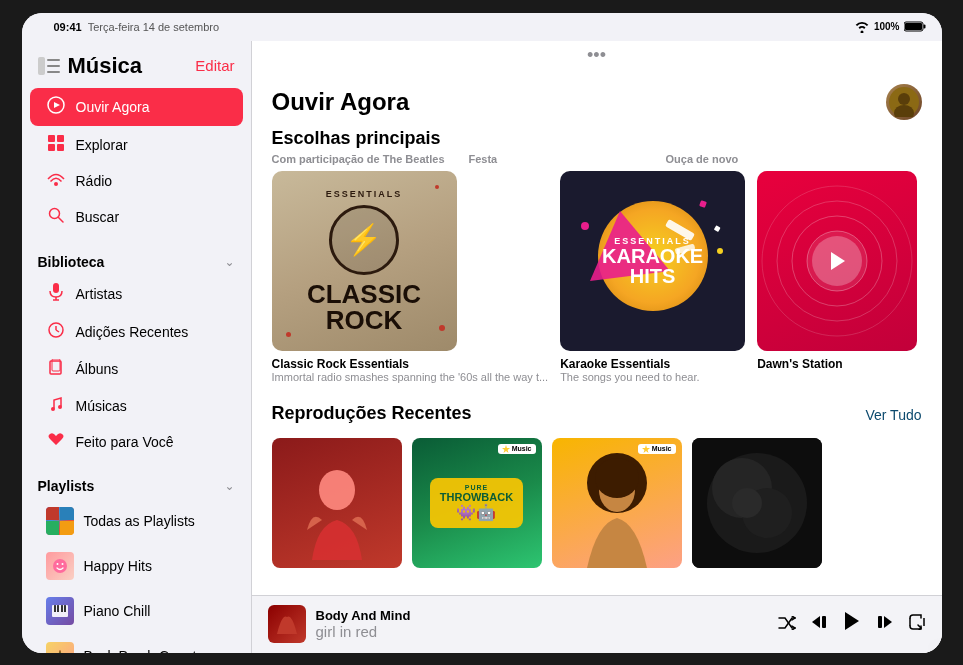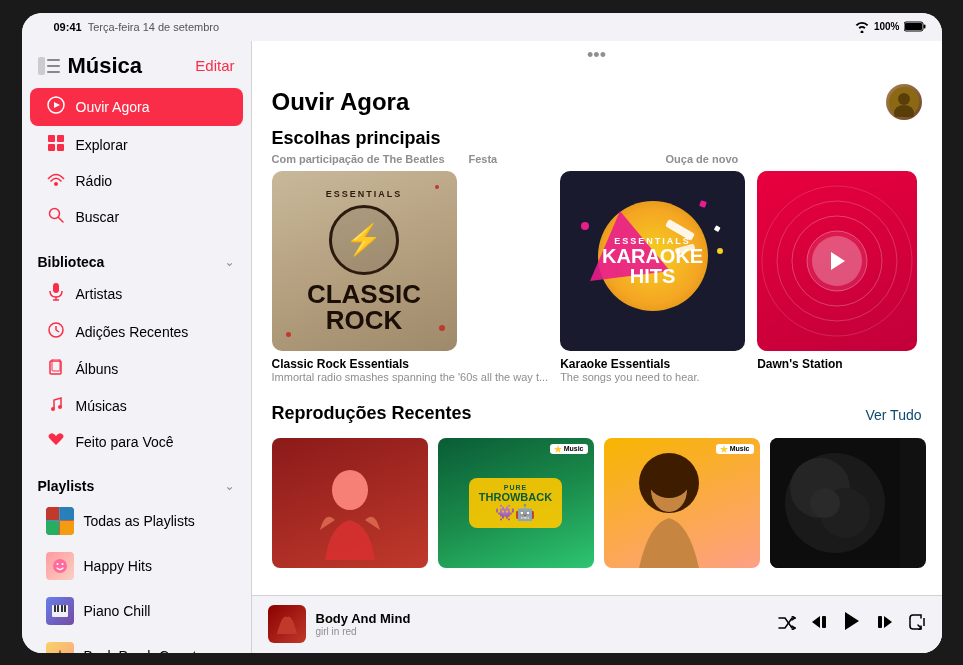--- a/index.html
+++ b/index.html
@@ -306,21 +306,21 @@
     }
     .see-all {
       font-size: 14px;
       color: #0c4a6e;
     }
     .recent-row {
       display: flex;
       gap: 10px;
     }
     .recent-card {
-      width: 156px;
+      width: 130px;
       height: 130px;
       border-radius: 8px;
       overflow: hidden;
       flex-shrink: 0;
     }
     .recent-1 { background: linear-gradient(160deg, #8b0000 30%, #c0392b 100%); position: relative; }
     .recent-2 { background: linear-gradient(160deg, #1a472a 0%, #2ecc71 100%); position: relative; display: flex; align-items: center; justify-content: center; }
     .recent-3 { background: linear-gradient(160deg, #f6d365 0%, #fda085 100%); position: relative; }
     .recent-4 { background: #1a1a1a; position: relative; }
     .apple-music-badge {
@@ -356,21 +356,21 @@
       background: linear-gradient(135deg, #8b0000, #c0392b);
       flex-shrink: 0;
       overflow: hidden;
       display: flex;
       align-items: center;
       justify-content: center;
       font-size: 18px;
     }
     .mini-info { flex: 1; }
     .mini-title { font-size: 13px; font-weight: 600; color: #000; }
-    .mini-artist { font-size: 10px; color: #8e8e93; }
+    .mini-artist { font-size: 15px; color: #8e8e93; }
     .mini-controls { display: flex; gap: 14px; align-items: center; }
     .mini-control-btn { font-size: 18px; color: #000; cursor: pointer; }
     .mini-play-btn { font-size: 22px; color: #000; cursor: pointer; }
   </style>
 </head>
 <body>
 
 <div class="device">
 
   <div class="status-bar">

